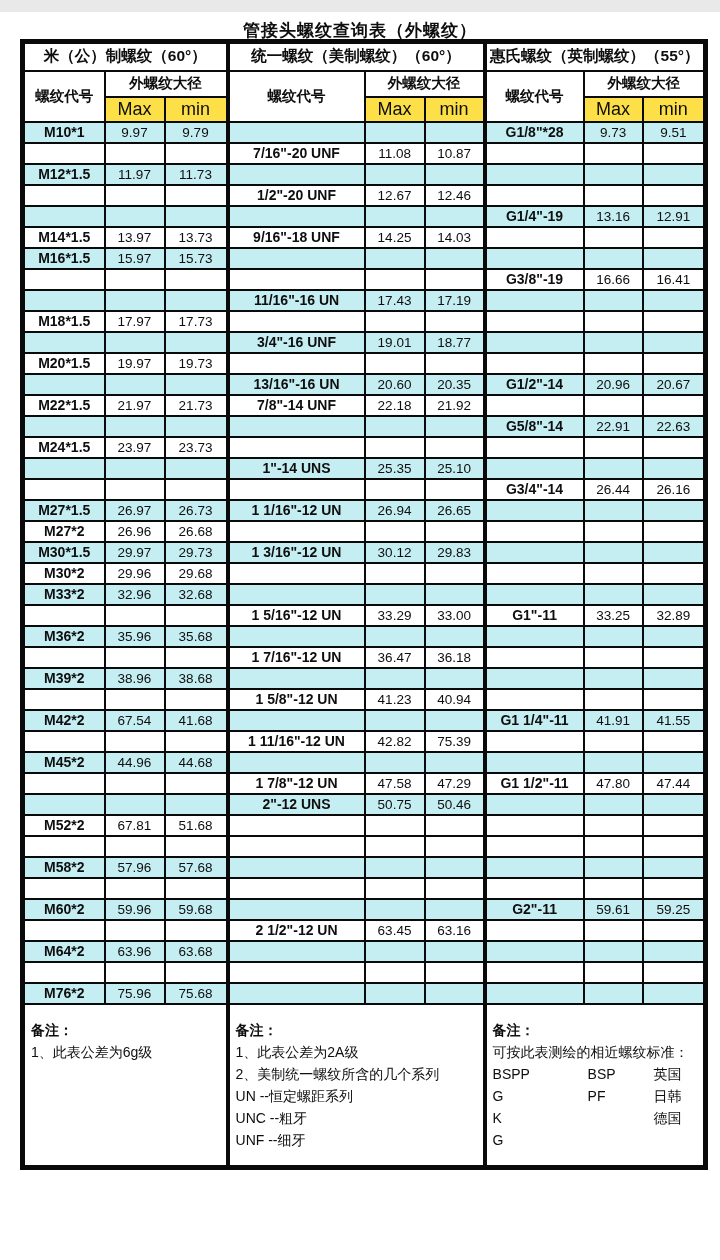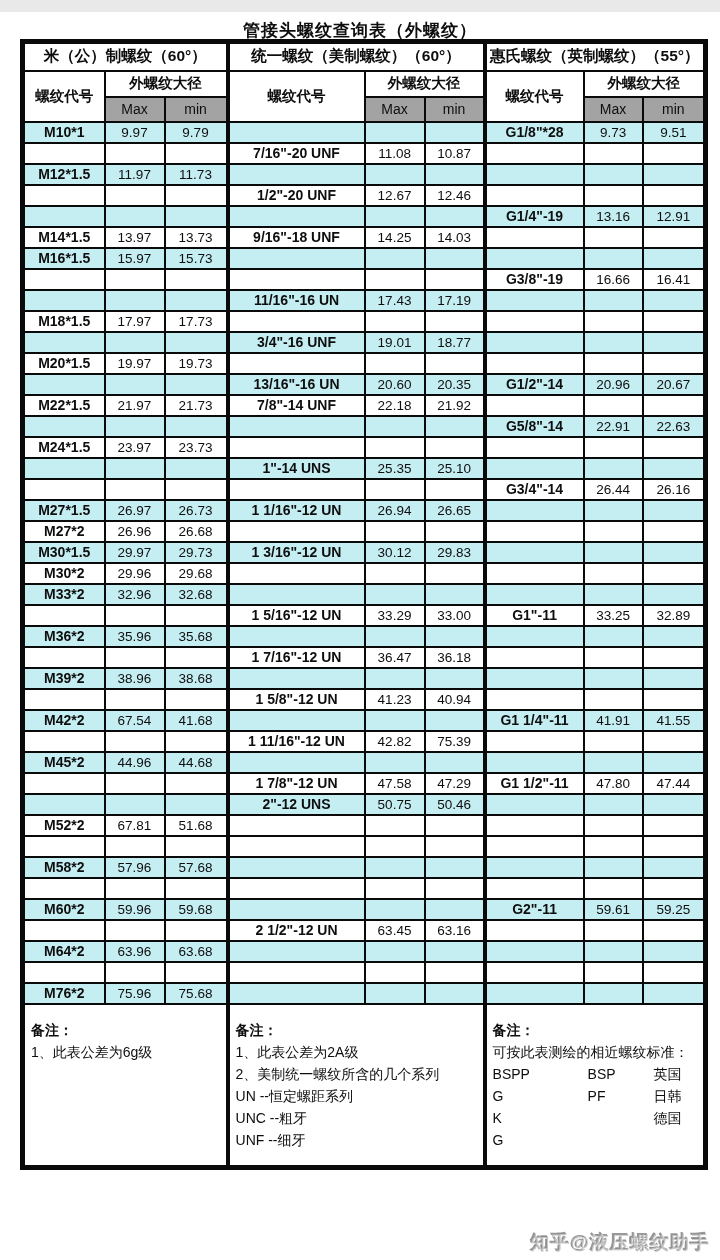--- a/index.html
+++ b/index.html
@@ -11,21 +11,21 @@
         border-collapse:collapse;table-layout:fixed;
         border:5px solid #0a0a0a;}
   th,td{border:2px solid #0a0a0a;padding:0;text-align:center;vertical-align:middle;
         white-space:nowrap;overflow:hidden;}
   .gs{border-left:4px solid #0a0a0a;}
   tr.h1{height:29px;}
   tr.h1 th{font-size:15.5px;font-weight:bold;background:#fff;}
   tr.h2{height:26px;}
   tr.h2 th{font-size:14.5px;font-weight:bold;background:#fff;}
   tr.h3{height:25px;}
-  tr.h3 th{font-size:14px;font-weight:normal;background:#a3a3a3;}
+  tr.h3 th{font-size:18px;font-weight:normal;background:#fde047;}
   tbody tr{height:21px;}
   tbody td{font-size:13.5px;}
   tbody td.desig{font-weight:bold;font-size:14px;}
   tbody tr.cyan td{background:var(--cyan,#c5eef3);}
   tbody tr.white td{background:#ffffff;}
   tr.notes{height:138px;}
   tr.notes td{vertical-align:top;text-align:left;padding:14px 6px;background:#fff;
               font-size:14px;line-height:22px;white-space:normal;}
   .note-heading{font-weight:bold;display:block;}
   .note-line{display:block;}
@@ -575,14 +575,13 @@
           <span class="std-row">
             <span>G</span>
             <span></span>
             <span></span>
           </span>
         </td>
       </tr>
     </tbody>
   </table>
 
-  <div class="watermark">知乎@液压螺纹助手</div>
 </div>
 
 </body></html>

